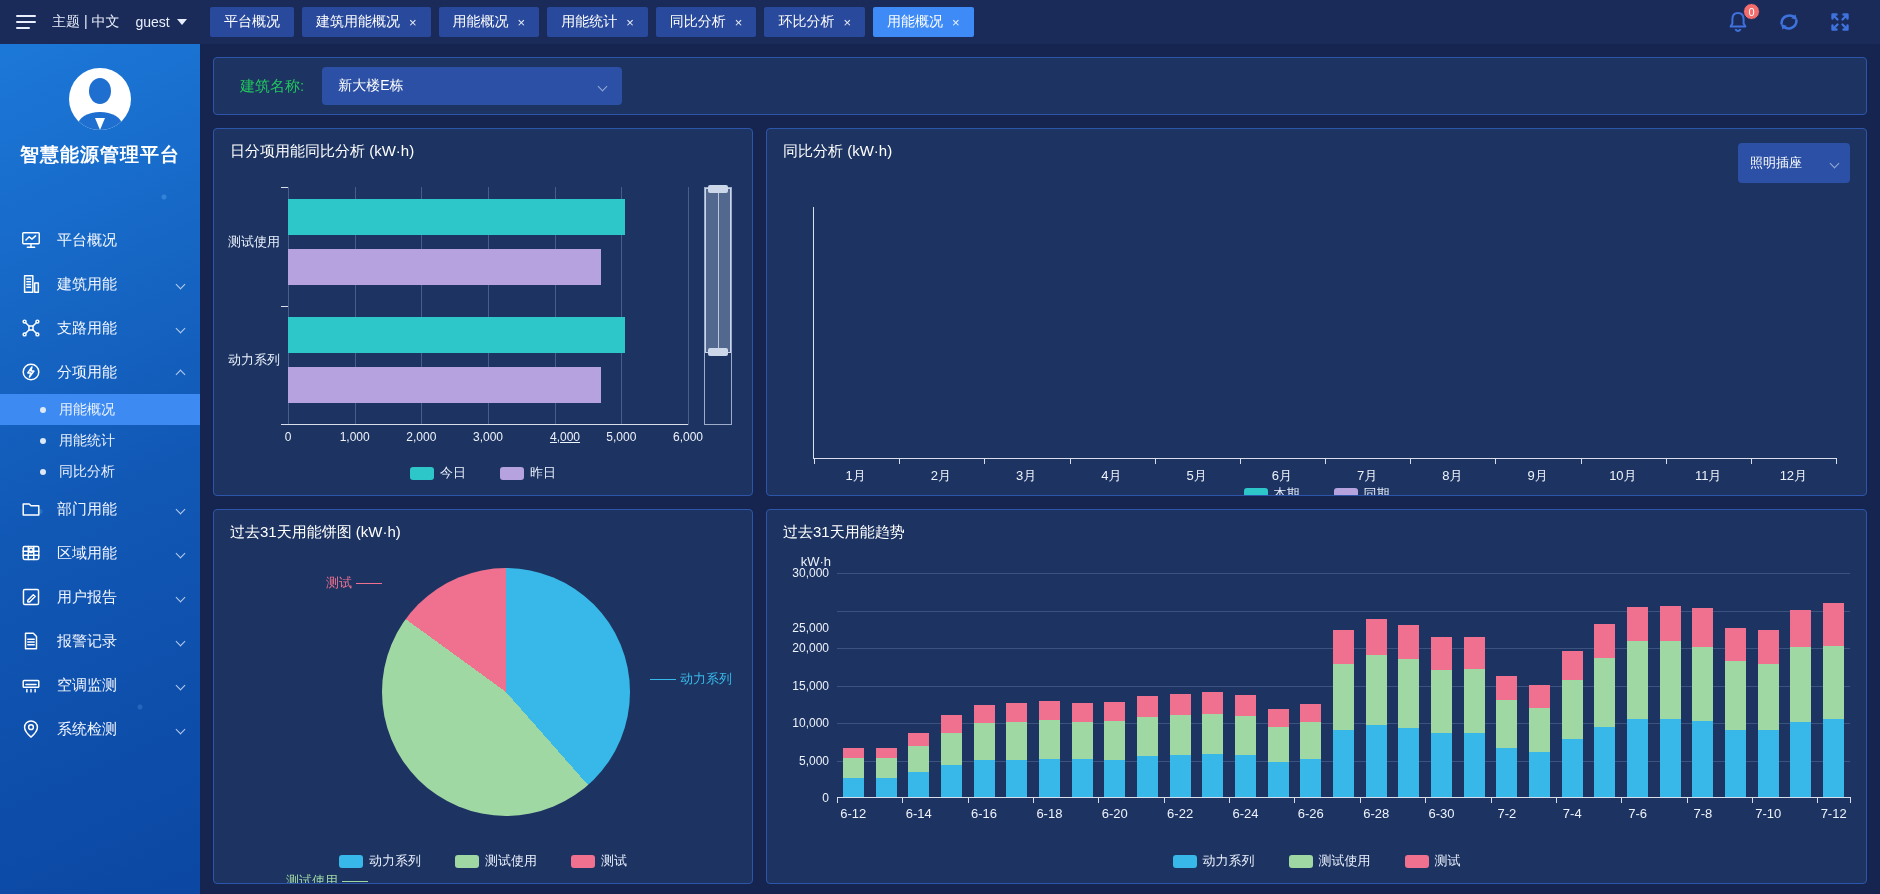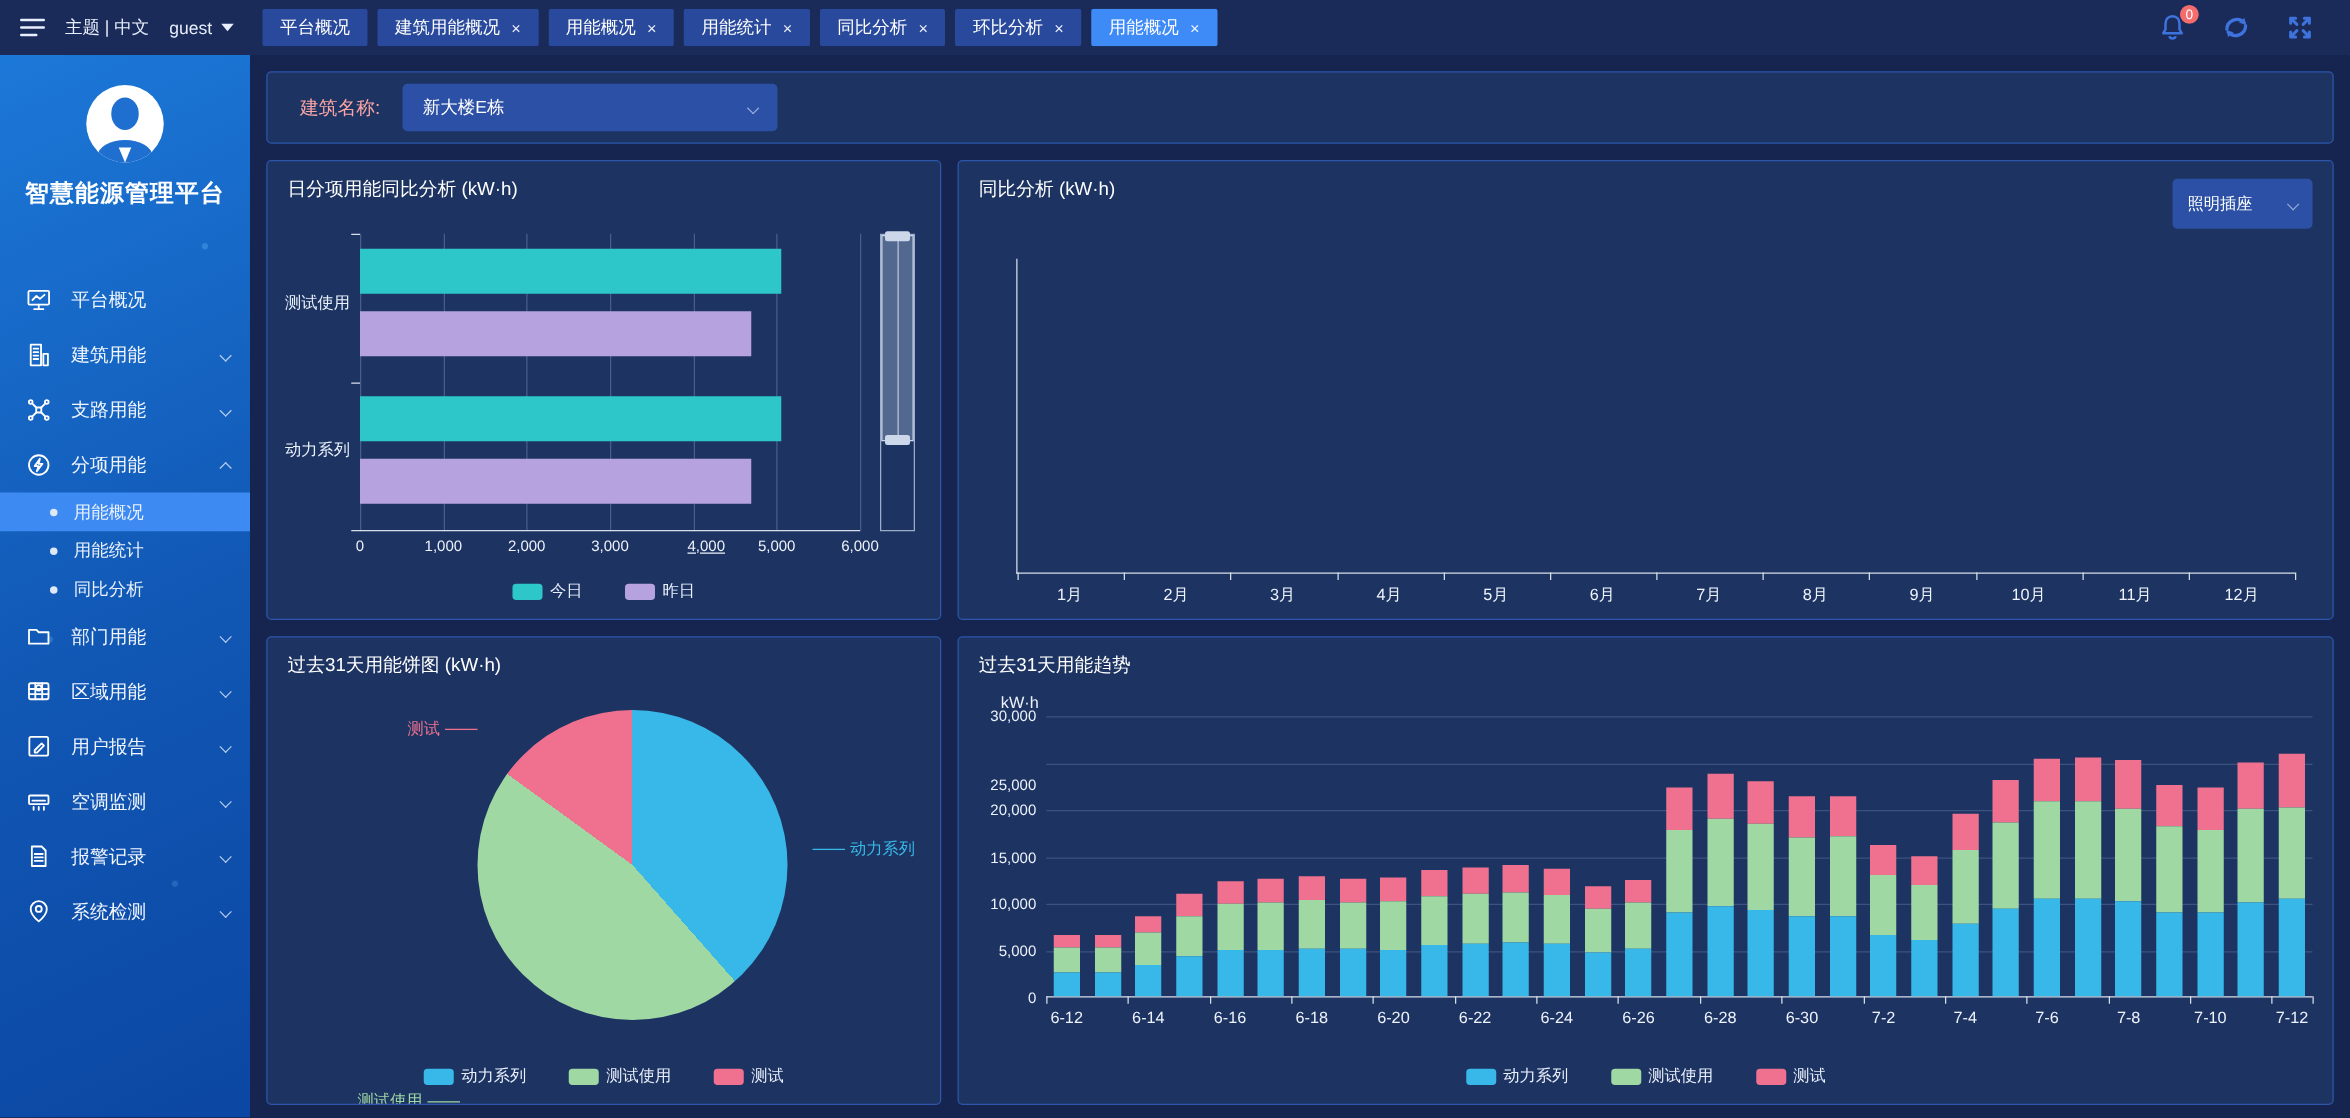--- a/index.html
+++ b/index.html
@@ -52,21 +52,21 @@
     transform:rotate(45deg); margin-left:auto; opacity:.85; flex:none; }
   .chev.up { transform:rotate(-135deg); margin-top:4px; }
   .submenu-item { height:31px; display:flex; align-items:center; padding-left:40px; font-size:14px; cursor:pointer; color:#eaf1fd; position:relative; }
   .submenu-item .bullet { width:6px; height:6px; border-radius:50%; background:#dfe8f5; margin-right:13px; }
   .submenu-item.active { background:#3d8bf2; }
   
   .main { position:absolute; left:200px; top:44px; width:1680px; height:850px; padding:13px 13px 10px 13px;
     display:flex; flex-direction:column; gap:13px; }
   .panel-box { background:#1d3462; border:1px solid #2d56ab; border-radius:4px; }
   .filter-panel { height:58px; flex:none; display:flex; align-items:center; gap:18px; padding:0 26px; }
-  .filter-label { font-size:15px; color:#fca5a5; }
+  .filter-label { font-size:15px; color:#22c55e; }
   .select { width:300px; height:38px; background:#2b50a5; border-radius:4px; display:flex; align-items:center;
     padding:0 16px; font-size:14px; cursor:pointer; }
   .select .chev { border-color:#a8bce0; margin-left:auto; }
   .grid { flex:1; display:grid; grid-template-columns:540px 1fr; grid-template-rows:368px 1fr; gap:13px; }
   .panel { padding:13px 16px; position:relative; overflow:hidden; display:flex; flex-direction:column; }
   .panel-title { font-size:15px; color:#fff; flex:none; }
   .legend { display:flex; justify-content:center; align-items:center; gap:34px; font-size:13px; color:#e8eefb; margin-top:auto; }
   .lg-item { display:flex; align-items:center; gap:6px; }
   .lg-swatch { width:24px; height:13px; border-radius:3px; }
   
@@ -280,35 +280,35 @@
             <rect x="3.8" y="3.8" width="16.4" height="16.4" rx="1.5"></rect>
             <path d="M8.5 15.5l6-6 2 2-6 6h-2z"></path>
           </svg>
         </span>
         <span>用户报告</span>
         <span class="chev"></span>
       </div>
       <div class="menu-item">
         <span class="mi-icon">
           <svg viewBox="0 0 24 24" fill="none" stroke="#fff" stroke-width="1.6" stroke-linejoin="round" stroke-linecap="round">
+            <path d="M6 3.5h8.5l3.5 3.5v13.5H6z"></path>
+            <path d="M8.5 10h7M8.5 13h7M8.5 16h7"></path>
+          </svg>
+        </span>
+        <span>报警记录</span>
+        <span class="chev"></span>
+      </div>
+      <div class="menu-item">
+        <span class="mi-icon">
+          <svg viewBox="0 0 24 24" fill="none" stroke="#fff" stroke-width="1.6" stroke-linejoin="round" stroke-linecap="round">
             <rect x="3.5" y="7" width="17" height="7.5" rx="1"></rect>
             <path d="M6.5 11.5h11M7.5 17v2.5M12 17v2.5M16.5 17v2.5"></path>
           </svg>
         </span>
         <span>空调监测</span>
-        <span class="chev"></span>
-      </div>
-      <div class="menu-item">
-        <span class="mi-icon">
-          <svg viewBox="0 0 24 24" fill="none" stroke="#fff" stroke-width="1.6" stroke-linejoin="round" stroke-linecap="round">
-            <path d="M6 3.5h8.5l3.5 3.5v13.5H6z"></path>
-            <path d="M8.5 10h7M8.5 13h7M8.5 16h7"></path>
-          </svg>
-        </span>
-        <span>报警记录</span>
         <span class="chev"></span>
       </div>
       <div class="menu-item">
         <span class="mi-icon">
           <svg viewBox="0 0 24 24" fill="none" stroke="#fff" stroke-width="1.6" stroke-linejoin="round" stroke-linecap="round">
             <path d="M12 3.2a7 7 0 0 1 7 7c0 4.8-7 10.6-7 10.6s-7-5.8-7-10.6a7 7 0 0 1 7-7z"></path>
             <circle cx="12" cy="10" r="2.6"></circle>
           </svg>
         </span>
         <span>系统检测</span>
@@ -408,20 +408,30 @@
           <span class="c2-month">3月</span>
           <span class="c2-month">4月</span>
           <span class="c2-month">5月</span>
           <span class="c2-month">6月</span>
           <span class="c2-month">7月</span>
           <span class="c2-month">8月</span>
           <span class="c2-month">9月</span>
           <span class="c2-month">10月</span>
           <span class="c2-month">11月</span>
           <span class="c2-month">12月</span>
+        </div>
+      <div class="legend" id="leg2">
+          <span class="lg-item">
+            <span class="lg-swatch" style="background: rgb(46, 199, 201);"></span>
+            <span>本期</span>
+          </span>
+          <span class="lg-item">
+            <span class="lg-swatch" style="background: rgb(182, 162, 222);"></span>
+            <span>同期</span>
+          </span>
         </div>
     </div>
 
     <div class="panel panel-box">
       <div class="panel-title">过去31天用能饼图 (kW·h)</div>
       <div class="pie-wrap" id="piewrap">
           <div class="pie" style="background: conic-gradient(rgb(56, 184, 232) 0deg, rgb(56, 184, 232) 138.6deg, rgb(160, 216, 164) 138.6deg, rgb(160, 216, 164) 306deg, rgb(240, 113, 143) 306deg, rgb(240, 113, 143) 360deg);"></div>
           <div class="pie-label" style="left: 420px; top: 128px; color: rgb(56, 184, 232);">
             <span class="pie-line" style="background: rgb(56, 184, 232);"></span>
             <span>动力系列</span>

